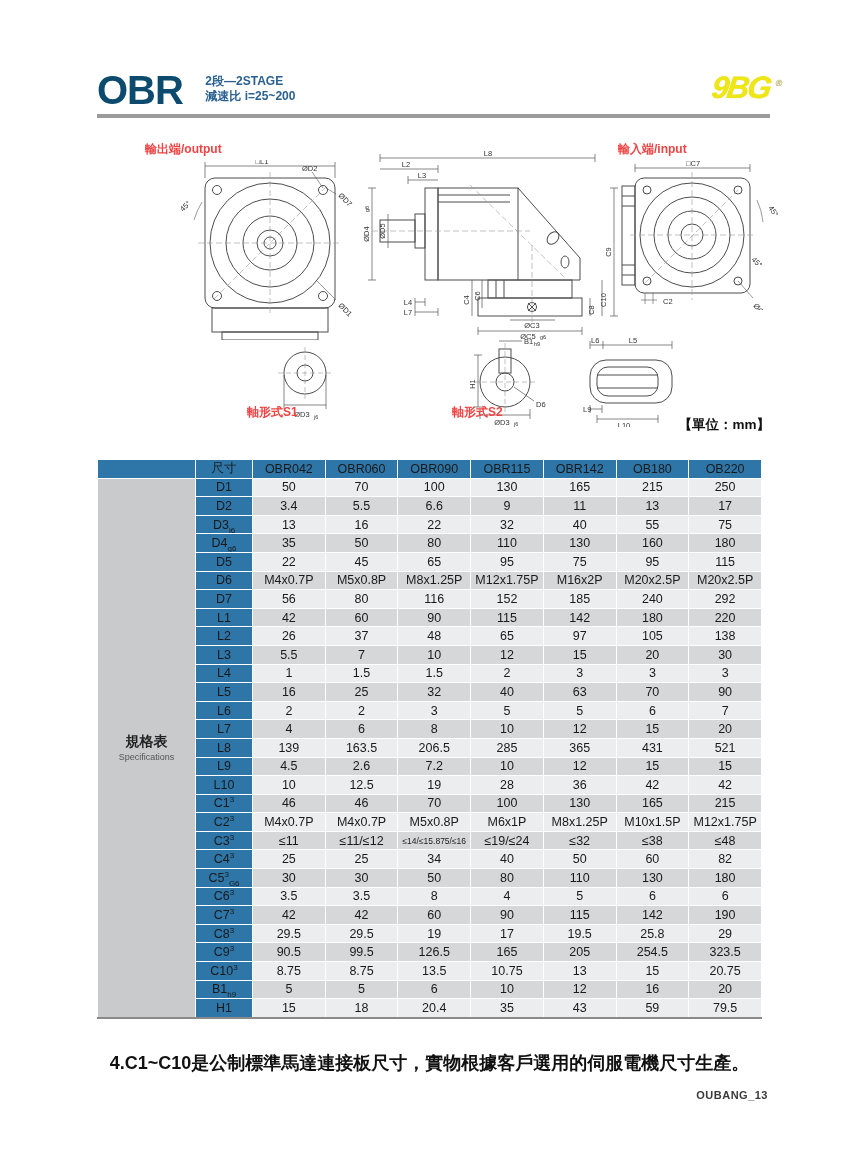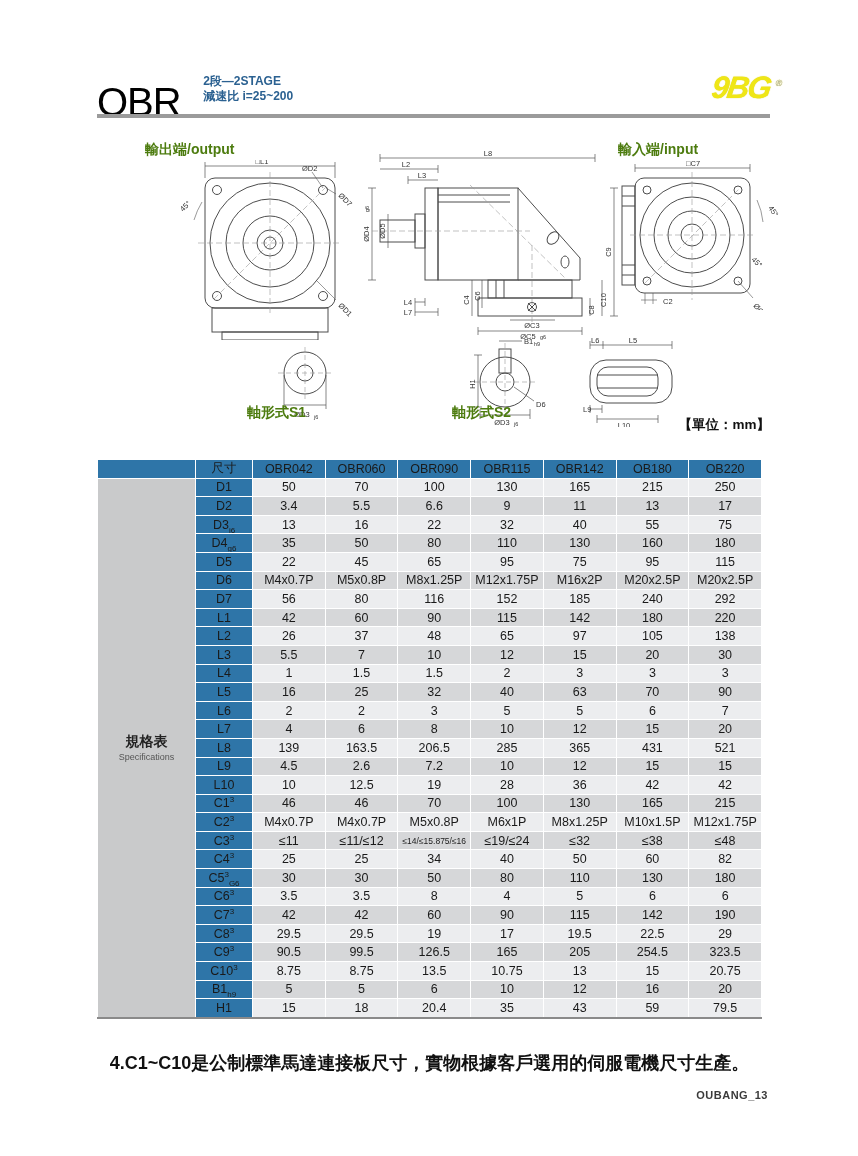--- a/index.html
+++ b/index.html
@@ -5,39 +5,39 @@
   html,body{margin:0;padding:0;}
   body{
     width:858px;height:1156px;background:#ffffff;position:relative;
     font-family:"Liberation Sans","DejaVu Sans",sans-serif;overflow:hidden;
   }
   .abs{position:absolute;}
   
   .page-header{left:97px;top:70px;width:673px;height:44px;}
   .model-name{
     display:inline-block;vertical-align:top;
-    font-size:40px;font-weight:normal;color:#000000;line-height:40px;letter-spacing:-1px;margin-top:12px;
+    font-size:40px;font-weight:bold;color:#0c4a6e;line-height:40px;letter-spacing:-1px;
   }
   .stage-info{
     display:inline-block;vertical-align:top;margin-left:18px;margin-top:4px;
     font-size:12px;font-weight:bold;color:#2b6191;line-height:15px;
   }
   .brand-logo{
     position:absolute;right:0;top:2px;
     font-size:31px;font-weight:bold;font-style:italic;color:#efe616;
     transform:skewX(-8deg);letter-spacing:-2px;
     text-shadow:0 0 1px #d8cf10;line-height:31px;
   }
   .brand-reg{
     position:absolute;right:-10px;top:-4px;font-size:9px;color:#aaaaaa;
     font-style:normal;font-weight:normal;
   }
   .header-rule{left:97px;top:114px;width:673px;height:4px;background:#9b9b9b;}
   
-  .drawing-title{font-size:14px;font-weight:bold;color:#4d7c0f;}
+  .drawing-title{font-size:12px;font-weight:bold;color:#ef4444;}
   svg text{font-family:"Liberation Sans","DejaVu Sans",sans-serif;font-size:7.5px;fill:#333333;}
   svg text.t6{font-size:5.5px;}
   .unit-label{right:88px;top:416px;font-size:13.5px;font-weight:bold;color:#111111;}
   
   .spec-table-wrap{left:97px;top:459px;width:665px;}
   table.spec{border-collapse:collapse;width:665px;table-layout:fixed;border-bottom:2px solid #8a8a8a;}
   table.spec td{
     border:1px solid #ffffff;text-align:center;vertical-align:middle;
     height:17.6px;padding:0;font-size:12.5px;color:#1a1a1a;overflow:hidden;white-space:nowrap;
   }
@@ -561,21 +561,21 @@
           <td class="data-cell alt">142</td>
           <td class="data-cell alt">190</td>
         </tr>
         <tr>
           <td class="label-cell">C8<sup>3</sup></td>
           <td class="data-cell">29.5</td>
           <td class="data-cell">29.5</td>
           <td class="data-cell">19</td>
           <td class="data-cell">17</td>
           <td class="data-cell">19.5</td>
-          <td class="data-cell">22.5</td>
+          <td class="data-cell">25.8</td>
           <td class="data-cell">29</td>
         </tr>
         <tr>
           <td class="label-cell">C9<sup>3</sup></td>
           <td class="data-cell alt">90.5</td>
           <td class="data-cell alt">99.5</td>
           <td class="data-cell alt">126.5</td>
           <td class="data-cell alt">165</td>
           <td class="data-cell alt">205</td>
           <td class="data-cell alt">254.5</td>

